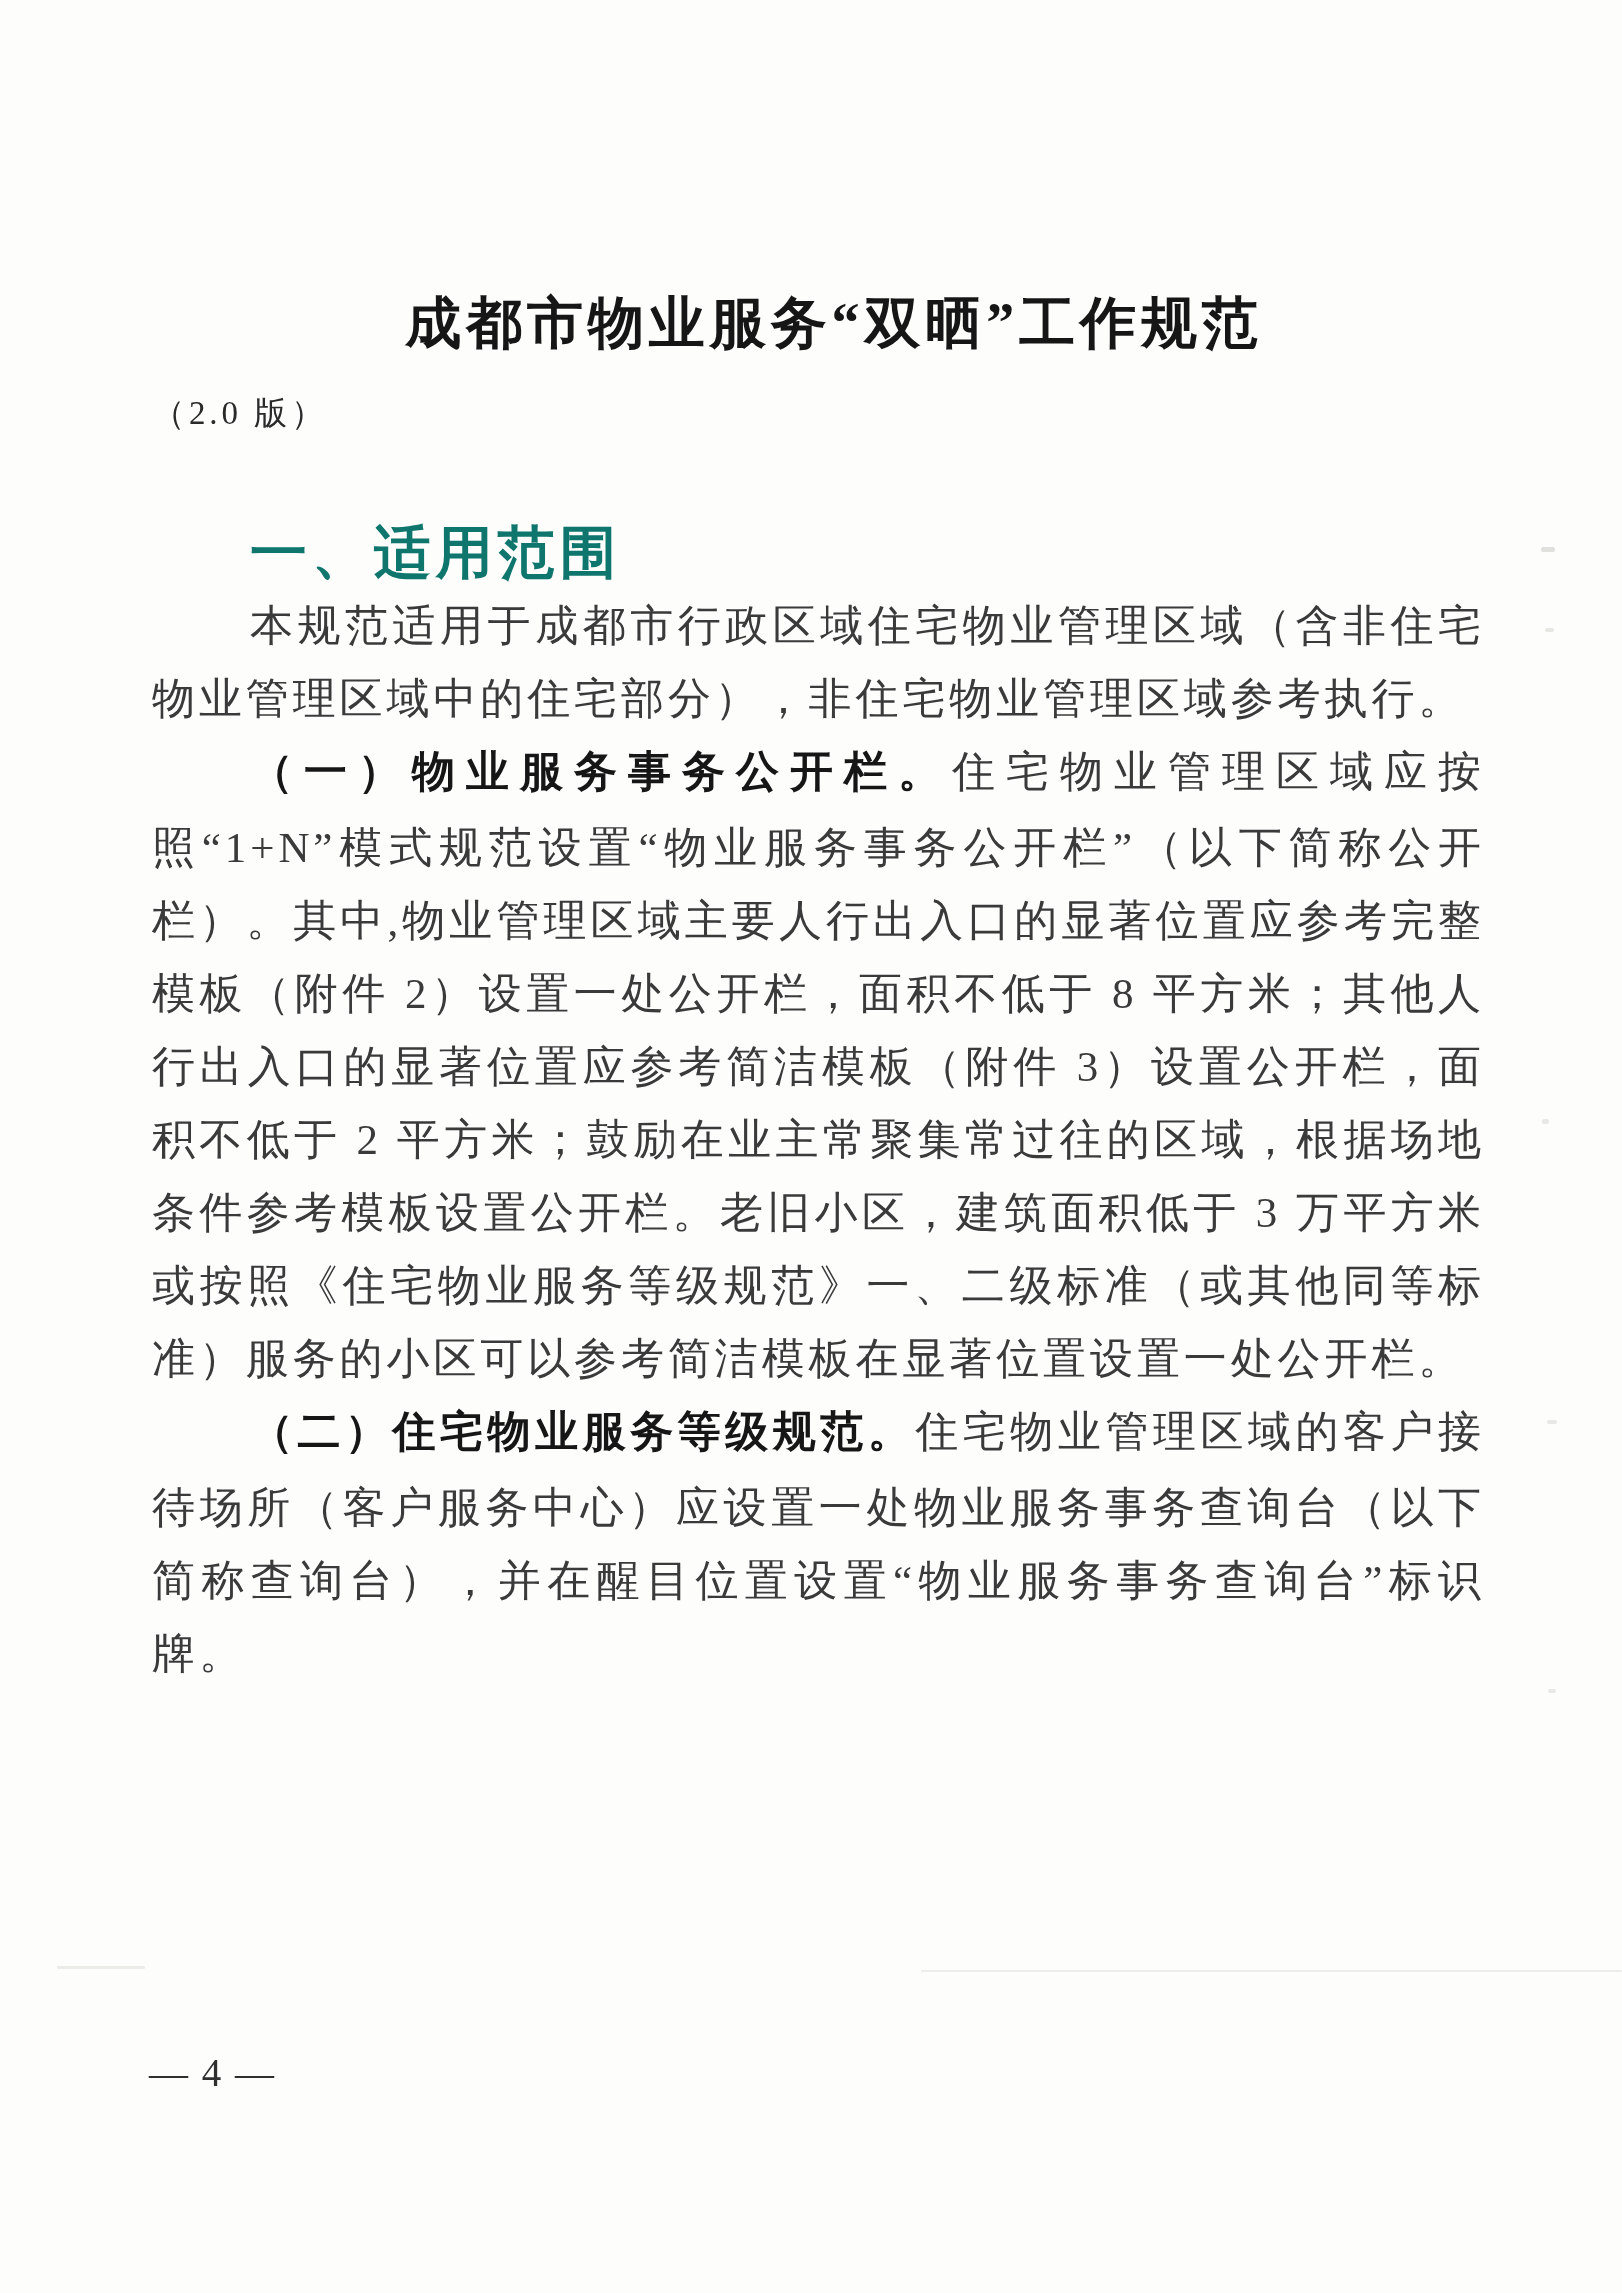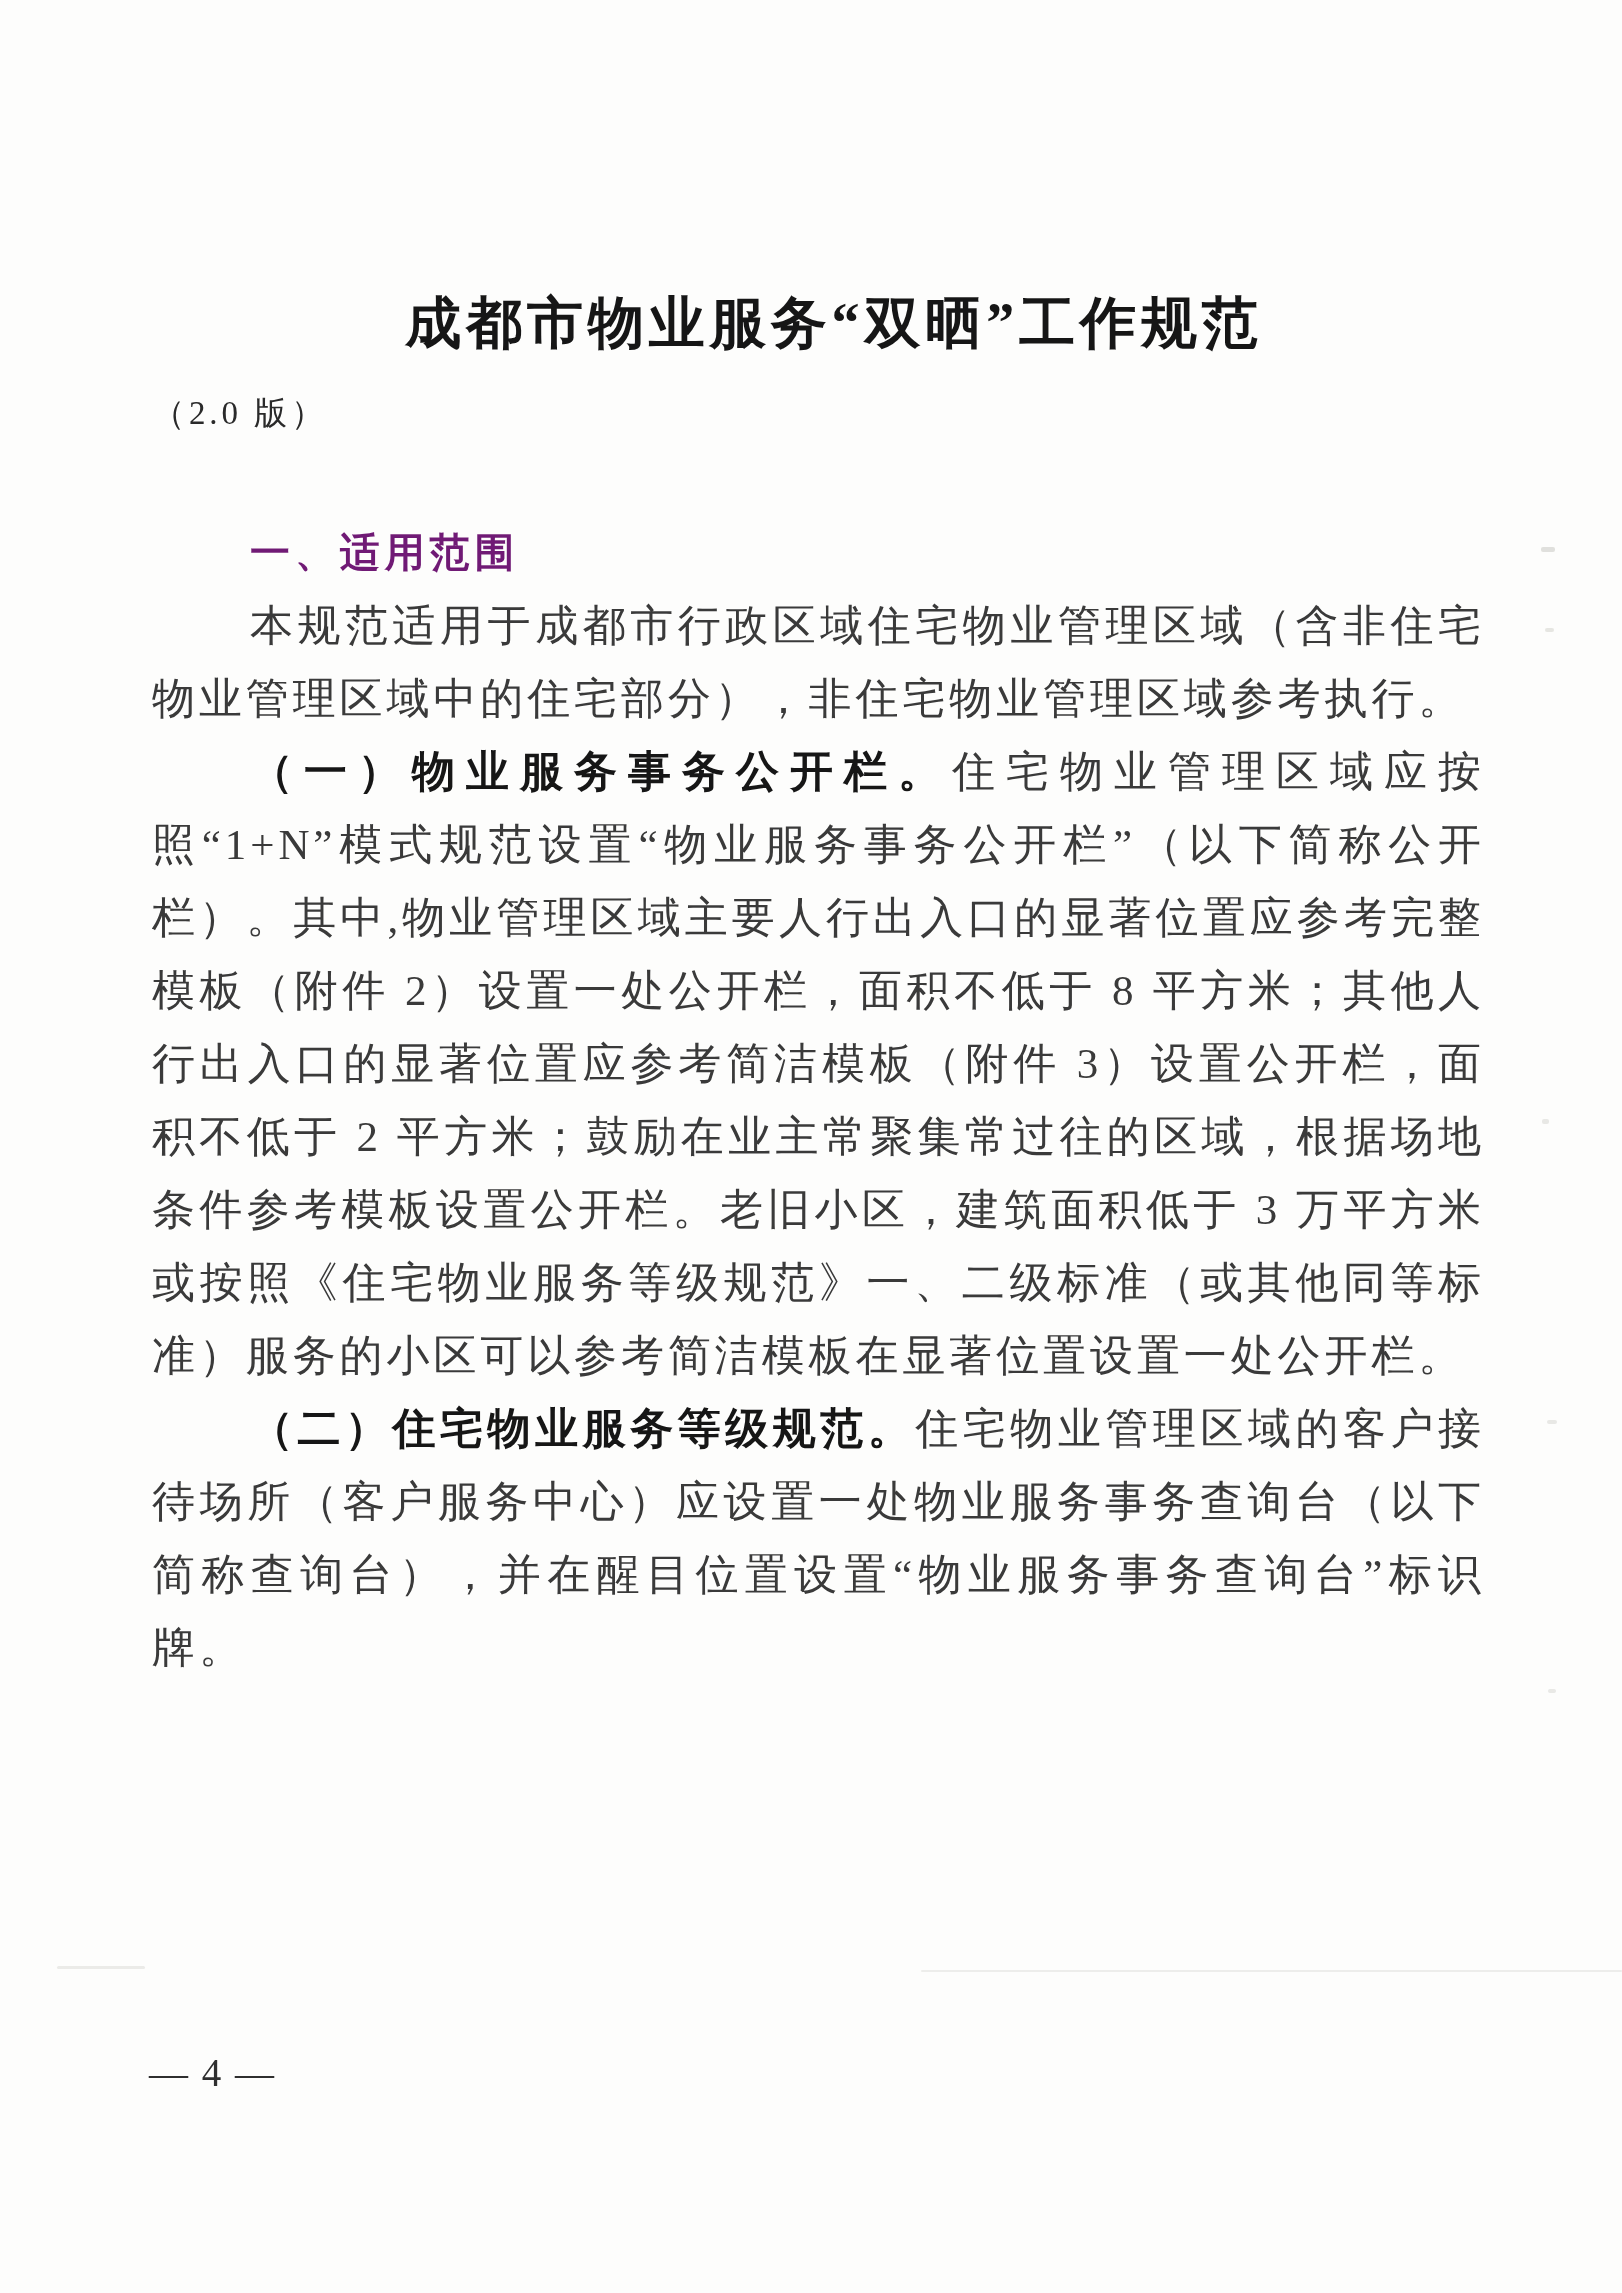--- a/index.html
+++ b/index.html
@@ -43,32 +43,32 @@
     letter-spacing: 3.9px;
     text-align: justify;
     color: #3a3a3a;
   }
   .para {
     margin: 0;
     text-indent: 98px;
   }
   .sec-heading {
     margin: 0;
-    font-size: 40px;
+    font-size: 57px;
     line-height: 73px;
     font-weight: 700;
     text-indent: 98px;
     letter-spacing: 4.9px;
-    color: #701a75;
+    color: #0f766e;
     font-family: "Liberation Sans", sans-serif;
   }
   .lead-bold {
     font-weight: 700;
     color: #161616;
-    font-family: Liberation Sans, sans-serif;
+    font-family: Liberation Mono, monospace;
   }
   .page-number {
     position: absolute;
     left: 149px;
     top: 2050px;
     font-size: 39px;
     letter-spacing: 2px;
     color: #2f2f2f;
   }
   

